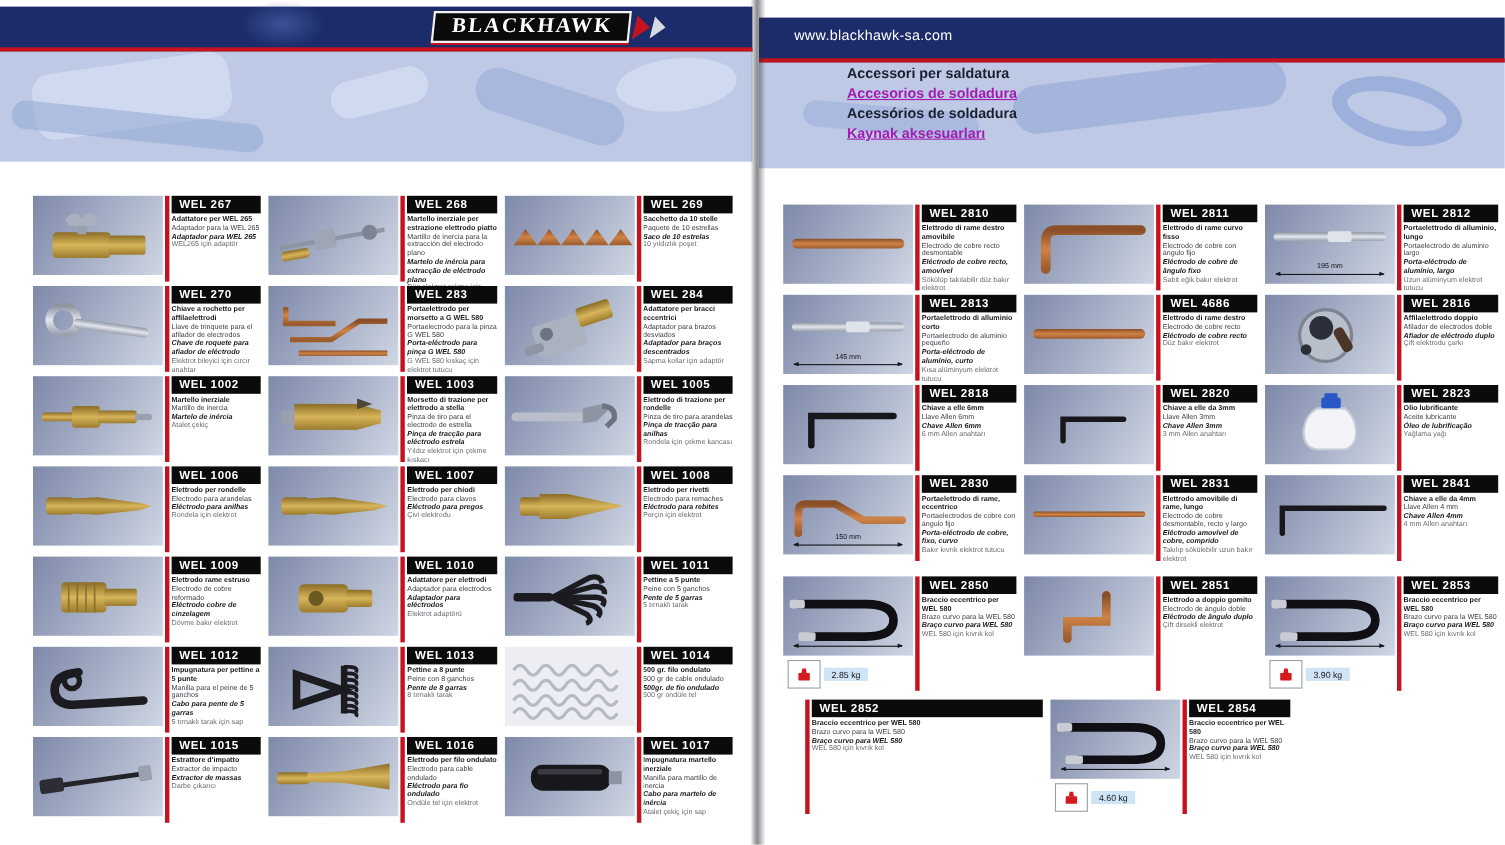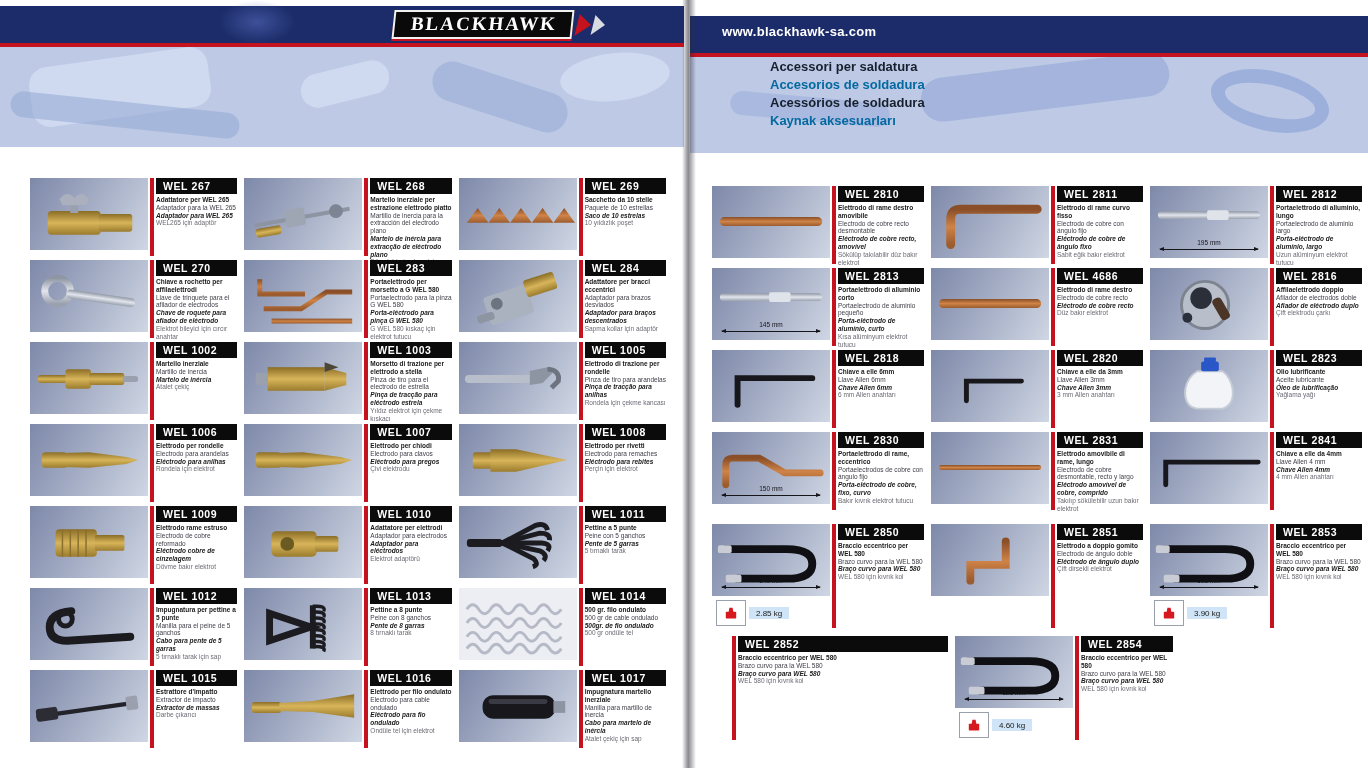--- a/index.html
+++ b/index.html
@@ -23,26 +23,26 @@
   .logo-wrap{position:absolute;left:393px;top:10px;display:flex;align-items:center;}
   .logo-box{background:#0a0a0a;color:#fff;border:2px solid #f2f2f2;
     font-family:"Liberation Serif",serif;font-weight:bold;font-size:19px;letter-spacing:2px;
     padding:1px 14px 2px 16px;transform:skewX(-6deg);box-shadow:0 2px 0 #c5121f;}
   .logo-emblem{width:0;height:0;border-left:14px solid #c5121f;border-top:11px solid transparent;
     border-bottom:11px solid transparent;margin-left:4px;transform:skewX(-14deg);}
   .logo-emblem2{width:0;height:0;border-left:12px solid #d8dbe2;border-top:10px solid transparent;
     border-bottom:10px solid transparent;margin-left:2px;transform:skewX(-14deg);}
   .indian-motif{position:absolute;left:218px;top:-6px;width:78px;height:44px;border-radius:50%;
     background:radial-gradient(ellipse at center,rgba(90,110,190,0.55),rgba(28,44,106,0) 70%);}
-  .website{position:absolute;left:722px;top:24px;color:#ffffff;font-weight:bold;font-size:13px;letter-spacing:0.3px;}
+  .website{position:absolute;left:722px;top:24px;color:#ffffff;font-weight:normal;font-size:13px;letter-spacing:0.3px;}
   
   .titles{position:absolute;left:722px;top:58px;}
   .title-line{font-size:13px;line-height:18px;font-weight:bold;margin-left:48px;}
   .title-line.strong{color:#17202e;}
-  .title-line.muted{color:#0369a1;}
+  .title-line.muted{color:#a21caf;text-decoration:underline;}
   
   .grid{position:absolute;}
   .grid-left{left:30px;top:178px;width:636px;}
   .grid-right{left:712px;top:186px;width:650px;}
   .row{display:flex;margin-bottom:6px;}
   .cell{display:flex;height:76px;flex:1 1 0;margin-right:7px;min-width:0;}
   .row .cell:last-child{margin-right:0;}
   .row-tall .cell{height:104px;}
   .row-offset{margin-top:16px;}
   .row-last{margin-top:8px;}

